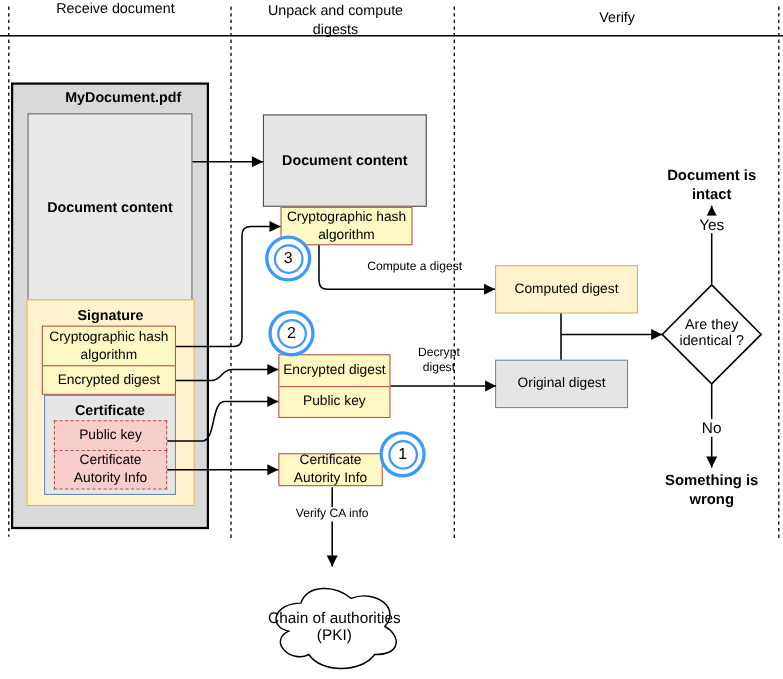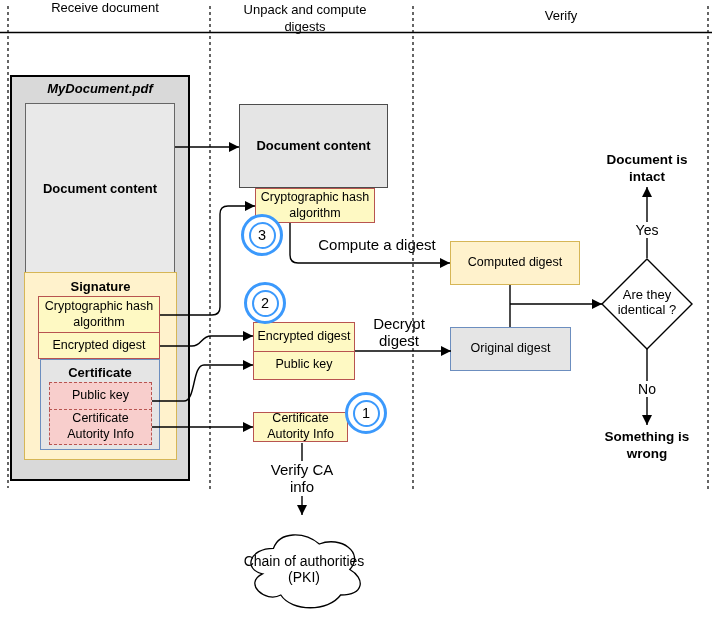--- a/index.html
+++ b/index.html
@@ -11,21 +11,21 @@
   .pink{background:#fef9c3;border:1.5px solid #b85450;}
   .pink-dashed{background:#f8cecc;border:1.4px dashed #b85450;}
   .yellow{background:#fff2cc;border:1.6px solid #d6b656;}
   .blue{background:#e5e5e5;border:1.6px solid #6c8ebf;}
   .graybox{background:#d9d9d9;border:2px solid #000;}
   .lightgray{background:#e9e9e9;border:1.3px solid #666;}
   .midgray{background:#e5e5e5;border:1.5px solid #4d4d4d;}
   .bold{font-weight:bold;}
   .title{position:absolute;box-sizing:border-box;text-align:center;font-weight:bold;font-size:13px;}
   .lane{position:absolute;box-sizing:border-box;text-align:center;font-size:13px;line-height:1.3;}
-  .flowlabel{position:absolute;box-sizing:border-box;text-align:center;font-size:15px;line-height:1.15;z-index:4;}
+  .flowlabel{position:absolute;box-sizing:border-box;text-align:center;font-size:11px;line-height:1.15;z-index:4;}
   .onlinelabel{background:#fff;z-index:4;}
   .outcome{position:absolute;box-sizing:border-box;text-align:center;font-size:13.5px;font-weight:bold;line-height:1.25;z-index:4;}
   svg.wires{position:absolute;left:0;top:0;z-index:3;pointer-events:none;}
   .layer-boxes{position:absolute;left:0;top:0;width:712px;height:617px;z-index:2;}
   .layer-labels{position:absolute;left:0;top:0;width:712px;height:617px;z-index:4;pointer-events:none;}
   .step{position:absolute;width:42px;height:42px;border-radius:50%;border:3.5px solid #3b99fc;
     background:#fff;display:flex;align-items:center;justify-content:center;box-sizing:border-box;z-index:5;}
   .step-inner{width:27px;height:27px;border-radius:50%;border:2.5px solid #3b99fc;display:flex;
     align-items:center;justify-content:center;font-size:14.5px;box-sizing:border-box;}
   .rowsplit{border-bottom:1.5px solid #b85450;}
@@ -37,21 +37,21 @@
 
 <div class="canvas">
 
   <div class="lane" style="left:0;top:8;width:210px;">Receive document</div>
   <div class="lane" style="left:225px;top:2px;width:160px;">Unpack and compute digests</div>
   <div class="lane" style="left:413px;top:8px;width:296px;">Verify</div>
 
   <div class="layer-boxes">
 
     <div class="abs graybox" style="left:10px;top:75px;width:180px;height:406px;"></div>
-    <div class="title" style="left:10px;top:81px;width:180px;font-style:italic;">MyDocument.pdf</div>
+    <div class="title" style="left:22px;top:81px;width:180px;">MyDocument.pdf</div>
 
     <div class="box lightgray bold" style="left:25px;top:103px;width:150px;height:173px;font-size:13px;">Document content</div>
 
     <div class="abs yellow" style="left:24px;top:272px;width:153px;height:188px;"></div>
     <div class="title" style="left:24px;top:279px;width:153px;">Signature</div>
 
     <div class="box pink" style="left:38px;top:296px;width:122px;height:37px;">Cryptographic hash algorithm</div>
     <div class="box pink" style="left:38px;top:332px;width:122px;height:27px;">Encrypted digest</div>
 
     <div class="abs blue" style="left:40px;top:359px;width:120px;height:91px;"></div>
@@ -107,21 +107,21 @@
              C291.8,612 328.4,612 340.6,595
              C365,595 365,578 349.8,569.5
              C365,552.5 340.6,535.5 319.3,544
              C304,531.3 279.6,531.3 273.5,548.3 Z" fill="#fff" stroke="#000" stroke-width="1.3"></path>
   </svg>
 
   <div class="layer-labels">
     <div class="flowlabel" style="left:307px;top:236px;width:140px;">Compute a digest</div>
     <div class="flowlabel" style="left:369px;top:315px;width:60px;">Decrypt digest</div>
     <div class="flowlabel onlinelabel" style="left:262px;top:461px;width:80px;">Verify CA info</div>
-    <div class="flowlabel onlinelabel" style="left:630px;top:222px;width:34px;font-size:14px;">Yes</div>
+    <div class="flowlabel onlinelabel" style="left:630px;top:196px;width:34px;font-size:14px;">Yes</div>
     <div class="flowlabel onlinelabel" style="left:632px;top:381px;width:30px;font-size:14px;">No</div>
     <div class="outcome" style="left:600px;top:152px;width:94px;">Document is intact</div>
     <div class="outcome" style="left:600px;top:429px;width:94px;">Something is wrong</div>
     <div class="flowlabel" style="left:602px;top:288px;width:90px;font-size:13px;">Are they identical ?</div>
     <div class="flowlabel" style="left:239px;top:553px;width:130px;font-size:14px;">Chain of authorities (PKI)</div>
   </div>
 
   <div class="step" style="left:241px;top:214px;">
     <div class="step-inner">3</div>
   </div>

